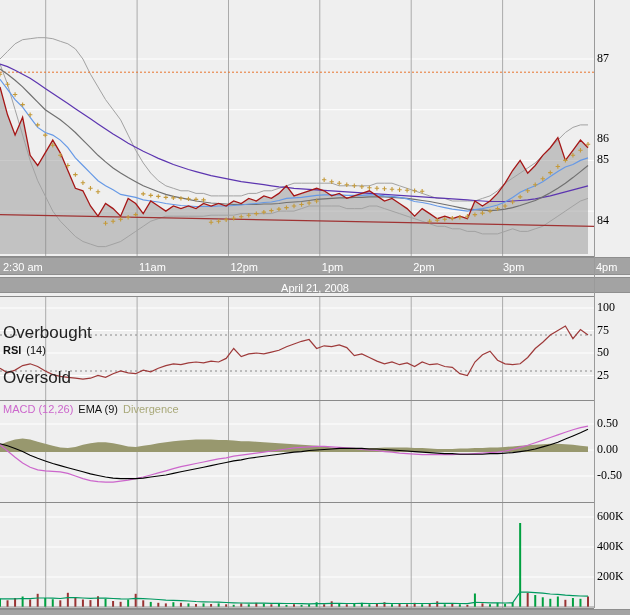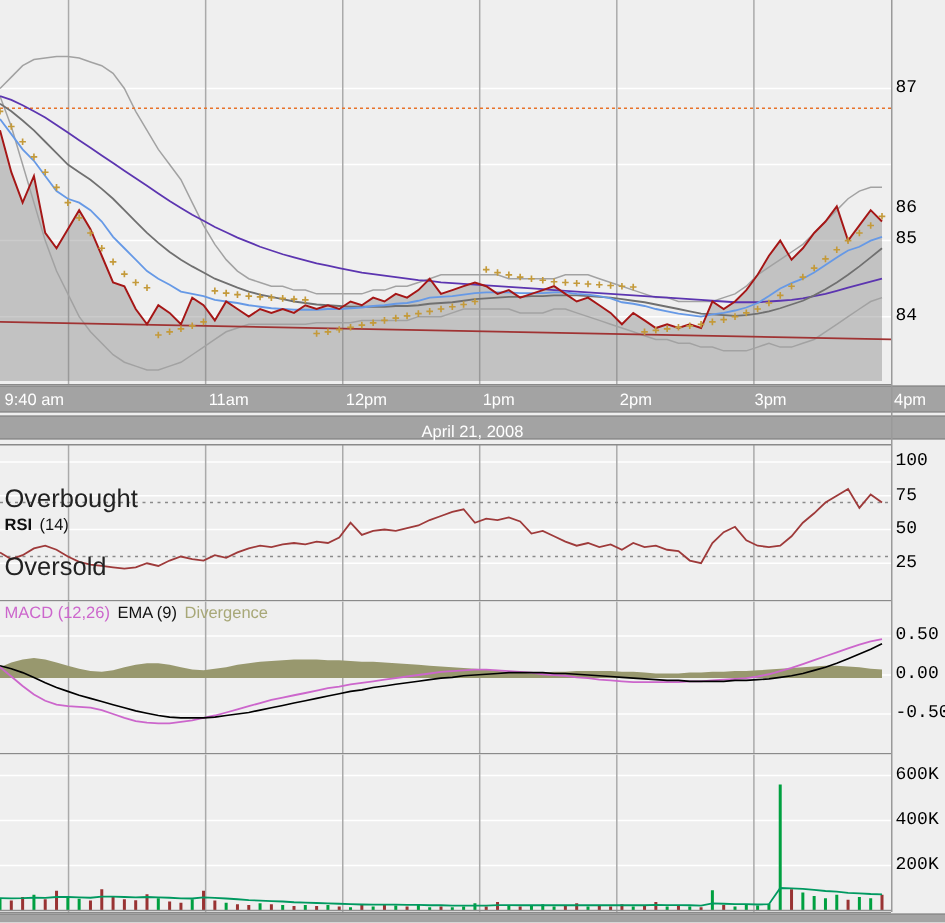--- a/index.html
+++ b/index.html
@@ -22,21 +22,21 @@
   #macd-title{top:403px;}
   #vol-title{top:505px;}
   .panel-title .sp{margin-left:5px;}
   .b{font-weight:bold;}
   .c-macd{color:#cc66cc;}
   .c-div{color:#a8a878;text-align:center;}
   .c-volema{color:#009966;}
   .inlabel{position:absolute;left:3px;font-size:17px;color:#222;}
   #overbought-label{top:323px;}
   #oversold-label{top:368px;}
-  .ytick{position:absolute;left:597px;font-family:Liberation Mono, monospace;
+  .ytick{position:absolute;left:597px;font-family:Liberation Serif, serif;
          font-size:12px;color:#000;white-space:nowrap;}
   #right-border{position:absolute;left:594px;top:0;width:1px;height:608px;background:#9a9a9a;}
   #bottom-strip{position:absolute;left:0;top:609px;width:630px;height:6px;background:#a3a3a3;
                 border-top:1px solid #8e8e8e;box-sizing:border-box;}
 </style>
 </head>
 <body>
 
 <div id="stage">
 
@@ -137,21 +137,21 @@
       <path d="M548.1099999999999 172.6H552.51M550.31 170.4V174.79999999999998" stroke="#c49a3a" stroke-width="1.1" fill="none"></path>
       <path d="M555.65 166.5H560.0500000000001M557.85 164.3V168.7" stroke="#c49a3a" stroke-width="1.1" fill="none"></path>
       <path d="M563.18 160.4H567.58M565.38 158.20000000000002V162.6" stroke="#c49a3a" stroke-width="1.1" fill="none"></path>
       <path d="M570.7199999999999 155.3H575.12M572.92 153.10000000000002V157.5" stroke="#c49a3a" stroke-width="1.1" fill="none"></path>
       <path d="M578.26 150.3H582.6600000000001M580.46 148.10000000000002V152.5" stroke="#c49a3a" stroke-width="1.1" fill="none"></path>
       <path d="M585.8 144.2H590.2M588 142V146.39999999999998" stroke="#c49a3a" stroke-width="1.1" fill="none"></path>
       <line x1="0" y1="256.5" x2="594" y2="256.5" stroke="#8a8a8a" stroke-width="1"></line>
     </svg>
 
   <div id="timebar" class="axisbar">
-      <span style="left: 3px;">9:40 am</span>
+      <span style="left: 3px;">2:30 am</span>
       <span style="left: 139.1px;">11am</span>
       <span style="left: 230.5px;">12pm</span>
       <span style="left: 321.8px;">1pm</span>
       <span style="left: 413.2px;">2pm</span>
       <span style="left: 480px; margin-left: 23px;">3pm</span>
       <span style="left: 596px;">4pm</span>
     </div>
 
   <div id="datebar" class="axisbar">
     <span>April 21, 2008</span>
@@ -294,21 +294,21 @@
 
   <div class="panel-title" id="macd-title">
     <span class="c-macd">MACD (12,26)</span><span class="sp">EMA (9)</span><span class="sp c-div">Divergence</span>
   </div>
 
 
   <div id="ylabels">
       <span class="ytick" style="top: 51px;">87</span>
       <span class="ytick" style="top: 101.7px; margin-top: 29px;">86</span>
       <span class="ytick" style="top: 152.4px;">85</span>
-      <span class="ytick" style="top: 203px;">84</span>
+      <span class="ytick" style="top: 213px;">84</span>
       <span class="ytick" style="top: 300px;">100</span>
       <span class="ytick" style="top: 322.5px;">75</span>
       <span class="ytick" style="top: 345px;">50</span>
       <span class="ytick" style="top: 367.5px;">25</span>
       <span class="ytick" style="top: 416px;">0.50</span>
       <span class="ytick" style="top: 442px;">0.00</span>
       <span class="ytick" style="top: 468px;">-0.50</span>
       <span class="ytick" style="top: 509px;">600K</span>
       <span class="ytick" style="top: 539px;">400K</span>
       <span class="ytick" style="top: 569px;">200K</span>

